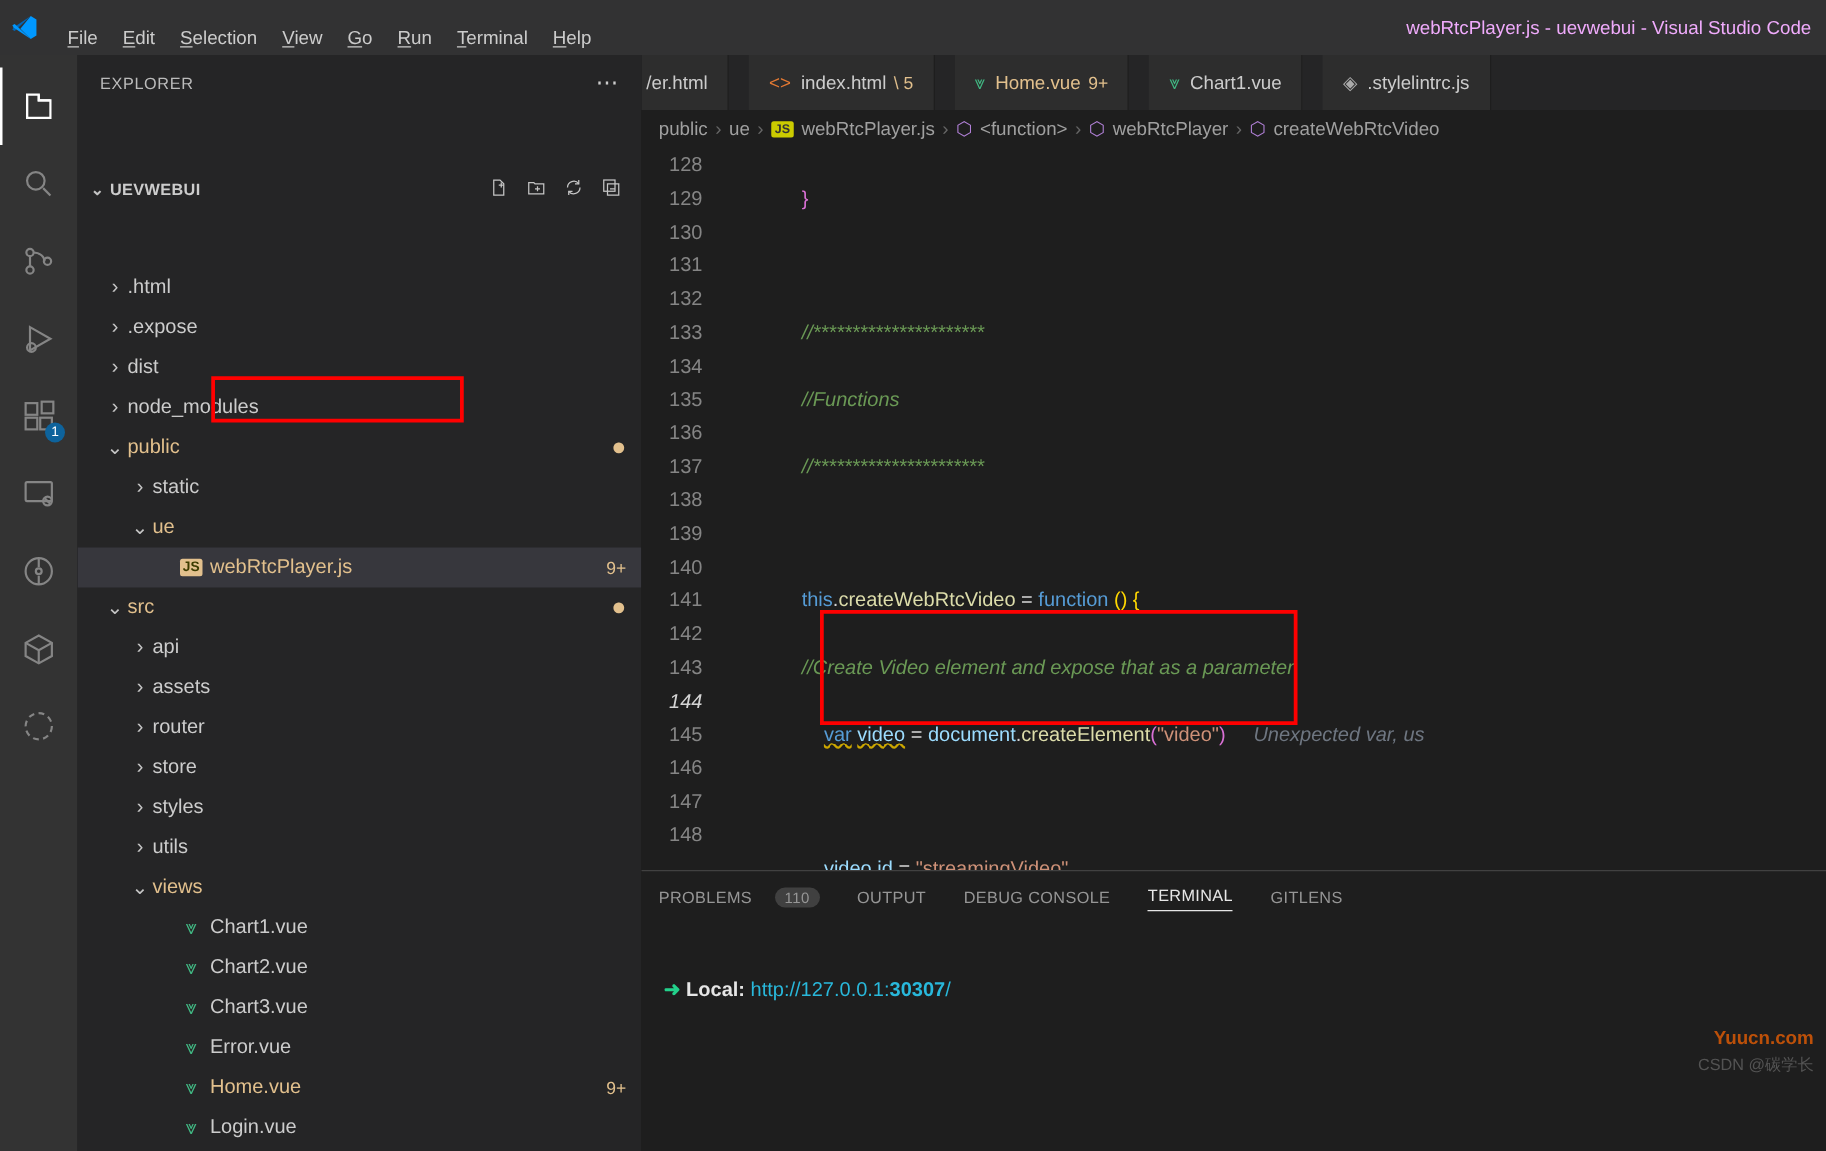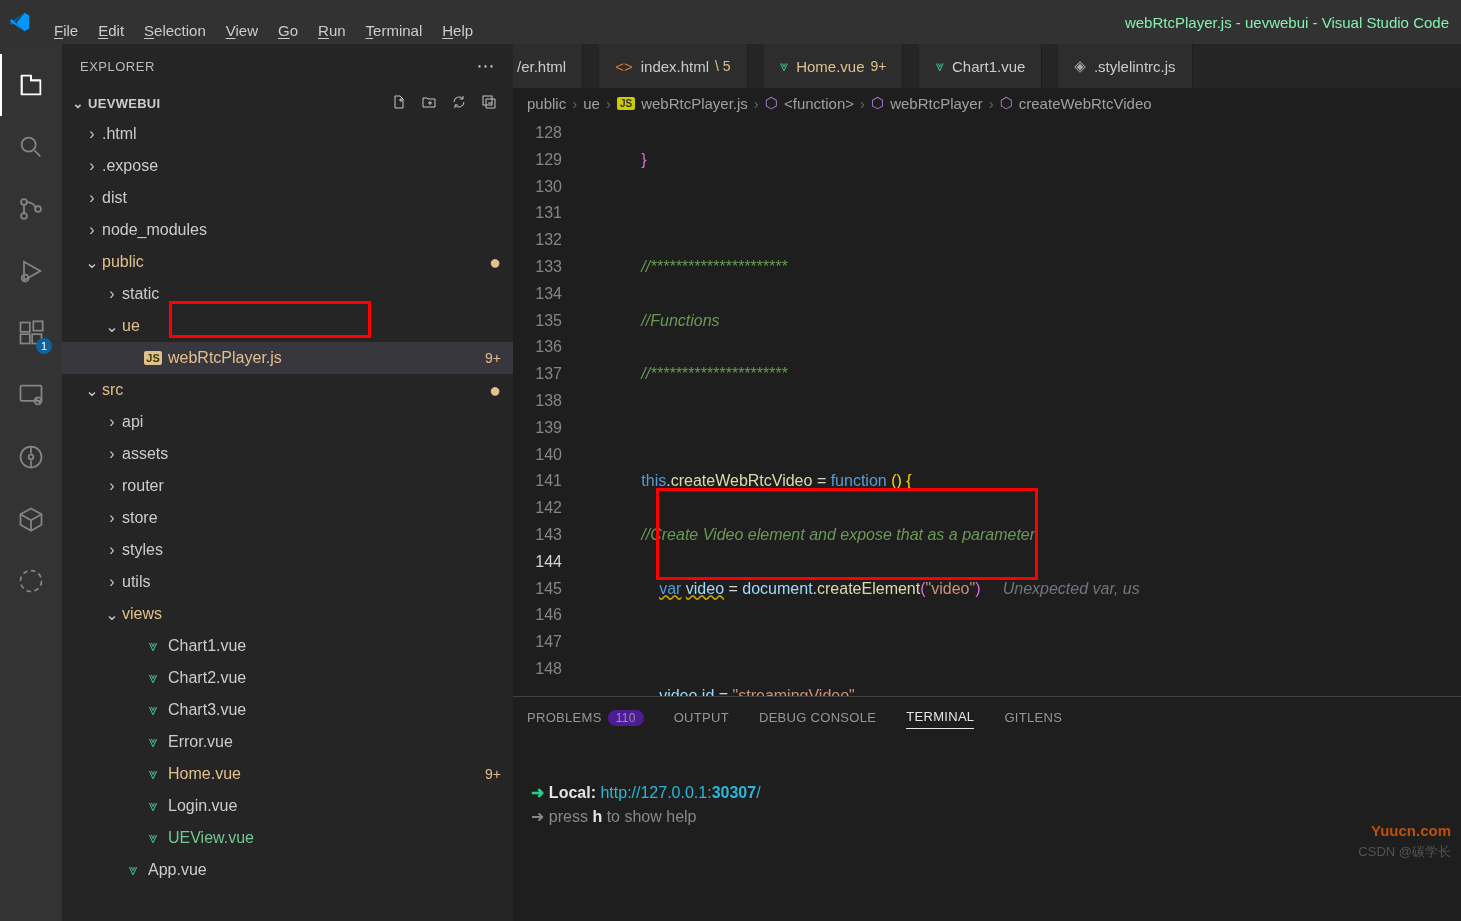--- a/index.html
+++ b/index.html
@@ -1,21 +1,21 @@
 <!DOCTYPE html>
 <html><head>
 <meta charset="utf-8">
 <style>
 * { margin: 0; padding: 0; box-sizing: border-box; font-family: 'Segoe UI', sans-serif; }
 body { background: #1e1e1e; color: #cccccc; width: 1461px; height: 921px; overflow: hidden; font-size: 14px; display: flex; flex-direction: column; }
 .titlebar { height: 44px; background: #323233; display: flex; align-items: center; padding: 0 8px; }
 .logo { width: 24px; height: 24px; margin-right: 12px; display:flex; align-items:center; justify-content:center;}
 .menu-item { padding: 0 10px; height: 100%; display: flex; align-items: center; cursor: pointer; font-size: 15px; margin-top: 16px;}
 .menu-item u { text-decoration: underline; text-underline-offset: 2px;}
-.title-text { flex: 1; text-align: right; color: #86efac; font-size: 15px; padding-right: 4px;}
+.title-text { flex: 1; text-align: right; color: #f0abfc; font-size: 15px; padding-right: 4px;}
 .main { flex: 1; display: flex; overflow: hidden; }
 .activitybar { width: 62px; background: #333333; display: flex; flex-direction: column; align-items: center; padding-top: 10px; }
 .act-icon { width: 62px; height: 62px; display: flex; align-items: center; justify-content: center; color: #858585; cursor: pointer; position: relative;}
 .act-icon.active { color: #ffffff; }
 .act-icon.active::before { content: ''; position: absolute; left: 0; top: 0; bottom: 0; width: 2px; background: #ffffff; }
 .badge { position: absolute; bottom: 10px; right: 10px; background: #0e639c; color: #fff; border-radius: 10px; font-size: 11px; min-width: 16px; height: 16px; display: flex; align-items: center; justify-content: center; padding: 0 4px;}
 .sidebar { width: 451px; background: #252526; display: flex; flex-direction: column; }
 .sidebar-header { height: 44px; display: flex; align-items: center; justify-content: space-between; padding: 0 18px; color: #bbbbbb; font-size: 13px; letter-spacing: 0.5px;}
 .dots { color: #cccccc; cursor: pointer; font-size: 18px;}
 .folder-header { height: 30px; display: flex; align-items: center; padding: 0 6px; font-weight: bold; font-size: 13px; letter-spacing: 0.3px;}
@@ -38,39 +38,39 @@
 .tab .tab-icon { margin-right: 8px;}
 .tab.modified { color: #e2c08d; }
 .html-icon { color: #e37933; }
 .tab-suffix { color: #e2c08d; margin-left: 6px; font-size: 14px;}
 .breadcrumb { height: 30px; display: flex; align-items: center; padding: 0 14px; font-size: 15px; color: #a0a0a0; gap: 6px;}
 .bc-sep { color: #666; }
 .bc-js { color: #cbcb00;}
 .bc-purple { color: #b180d7;}
 .code-area { flex: 1; display: flex; overflow: hidden; position: relative;}
 .line-numbers { width: 75px; text-align: right; padding-right: 26px; color: #858585; font-family: Consolas, monospace; font-size: 16px; line-height: 26.8px; padding-top: 2px;}
-.line-numbers .current { color: #d4d4d4; }
+.line-numbers .current { color: #d4d4d4; font-style: italic; }
 .code { flex: 1; font-family: Consolas, monospace; font-size: 16px; line-height: 26.8px; white-space: pre; padding-top: 2px; position: relative;}
 .c-comment { color: #6a9955; font-style: italic;}
 .c-keyword { color: #569cd6; }
 .c-this { color: #569cd6; }
 .c-func { color: #dcdcaa; }
 .c-var { color: #9cdcfe; }
 .c-string { color: #ce9178; }
 .c-op { color: #d4d4d4; }
 .c-prop { color: #9cdcfe; }
 .c-hint { color: #6e7681; font-style: italic; margin-top: 12px;}
 .squiggle { text-decoration: underline wavy #cca700; text-decoration-skip-ink: none;}
 .brace-yellow { color: #ffd700;}
 .brace-purple { color: #da70d6;}
 .panel { height: 225px; border-top: 1px solid #414141; display: flex; flex-direction: column;}
 .panel-tabs { height: 40px; display: flex; align-items: center; padding: 0 14px; gap: 30px; font-size: 13px;}
 .panel-tab { color: #969696; cursor: pointer; padding: 4px 0; letter-spacing: 0.3px;}
 .panel-tab.active { color: #e7e7e7; border-bottom: 1px solid #e7e7e7; }
-.panel-count { background: #4c1d95; border-radius: 10px; padding: 1px 8px; margin-left: 6px; font-size: 12px;}
+.panel-count { background: #404040; border-radius: 10px; padding: 1px 8px; margin-left: 18px; font-size: 12px;}
 .terminal { flex: 1; font-family: Consolas, monospace; font-size: 16px; padding: 20px 18px 10px; line-height: 24px;}
 .t-green { color: #23d18b; font-weight: bold;}
 .t-cyan { color: #29b8db; }
 .t-white { color: #e5e5e5; }
 .t-dim { color: #888; }
 .t-bold { font-weight: bold; color: #e5e5e5;}
 .watermark { position: fixed; bottom: 60px; right: 10px; color: #888; font-size: 13px; opacity: 0.5;}
 .watermark2 { position: fixed; bottom: 82px; right: 10px; color: #ff6600; font-size: 15px; font-weight: bold; opacity: 0.7;}
 </style>
 </head>
@@ -170,21 +170,21 @@
           <path d="M3 8l9 5 9-5M12 13v9"></path>
         </svg>
       </div>
     <div class="act-icon">
         <svg width="28" height="28" viewBox="0 0 24 24" fill="none" stroke="currentColor" stroke-width="1.5">
           <circle cx="12" cy="12" r="9" stroke-dasharray="4 3"></circle>
         </svg>
       </div>
   </div>
 
-  <div class="sidebar" style="position:relative;">
+  <div class="sidebar" style="position:relative;gap:48px;">
     <div class="sidebar-header">
       <span>EXPLORER</span>
       <span class="dots">⋯</span>
     </div>
     <div class="folder-header">
       <span class="chev">⌄</span>
       <span>UEVWEBUI</span>
       <span class="folder-actions">
         <span><svg width="16" height="16" viewBox="0 0 16 16" fill="none" stroke="currentColor">
               <path d="M4 2h5l3 3v9H4z"></path>
@@ -416,20 +416,19 @@
       <div class="panel-tabs">
         <span class="panel-tab"><span>PROBLEMS</span><span class="panel-count">110</span></span>
         <span class="panel-tab">OUTPUT</span>
         <span class="panel-tab">DEBUG CONSOLE</span>
         <span class="panel-tab active">TERMINAL</span>
         <span class="panel-tab">GITLENS</span>
       </div>
       <div class="terminal">
         <div style="height:24px;"></div>
         <div><span class="t-green">➜  </span><span class="t-bold">Local:</span>   <span class="t-cyan">http://127.0.0.1:</span><span class="t-cyan" style="font-weight:bold;">30307</span><span class="t-cyan">/</span></div>
-        <div><span class="t-dim">➜  </span><span class="t-dim">press </span><span class="t-bold">h</span><span class="t-dim"> to show help</span></div>
       </div>
     </div>
   </div>
 </div>
 
 <div class="watermark2">Yuucn.com</div>
 <div class="watermark">CSDN @碳学长</div>
 
 </body></html>

